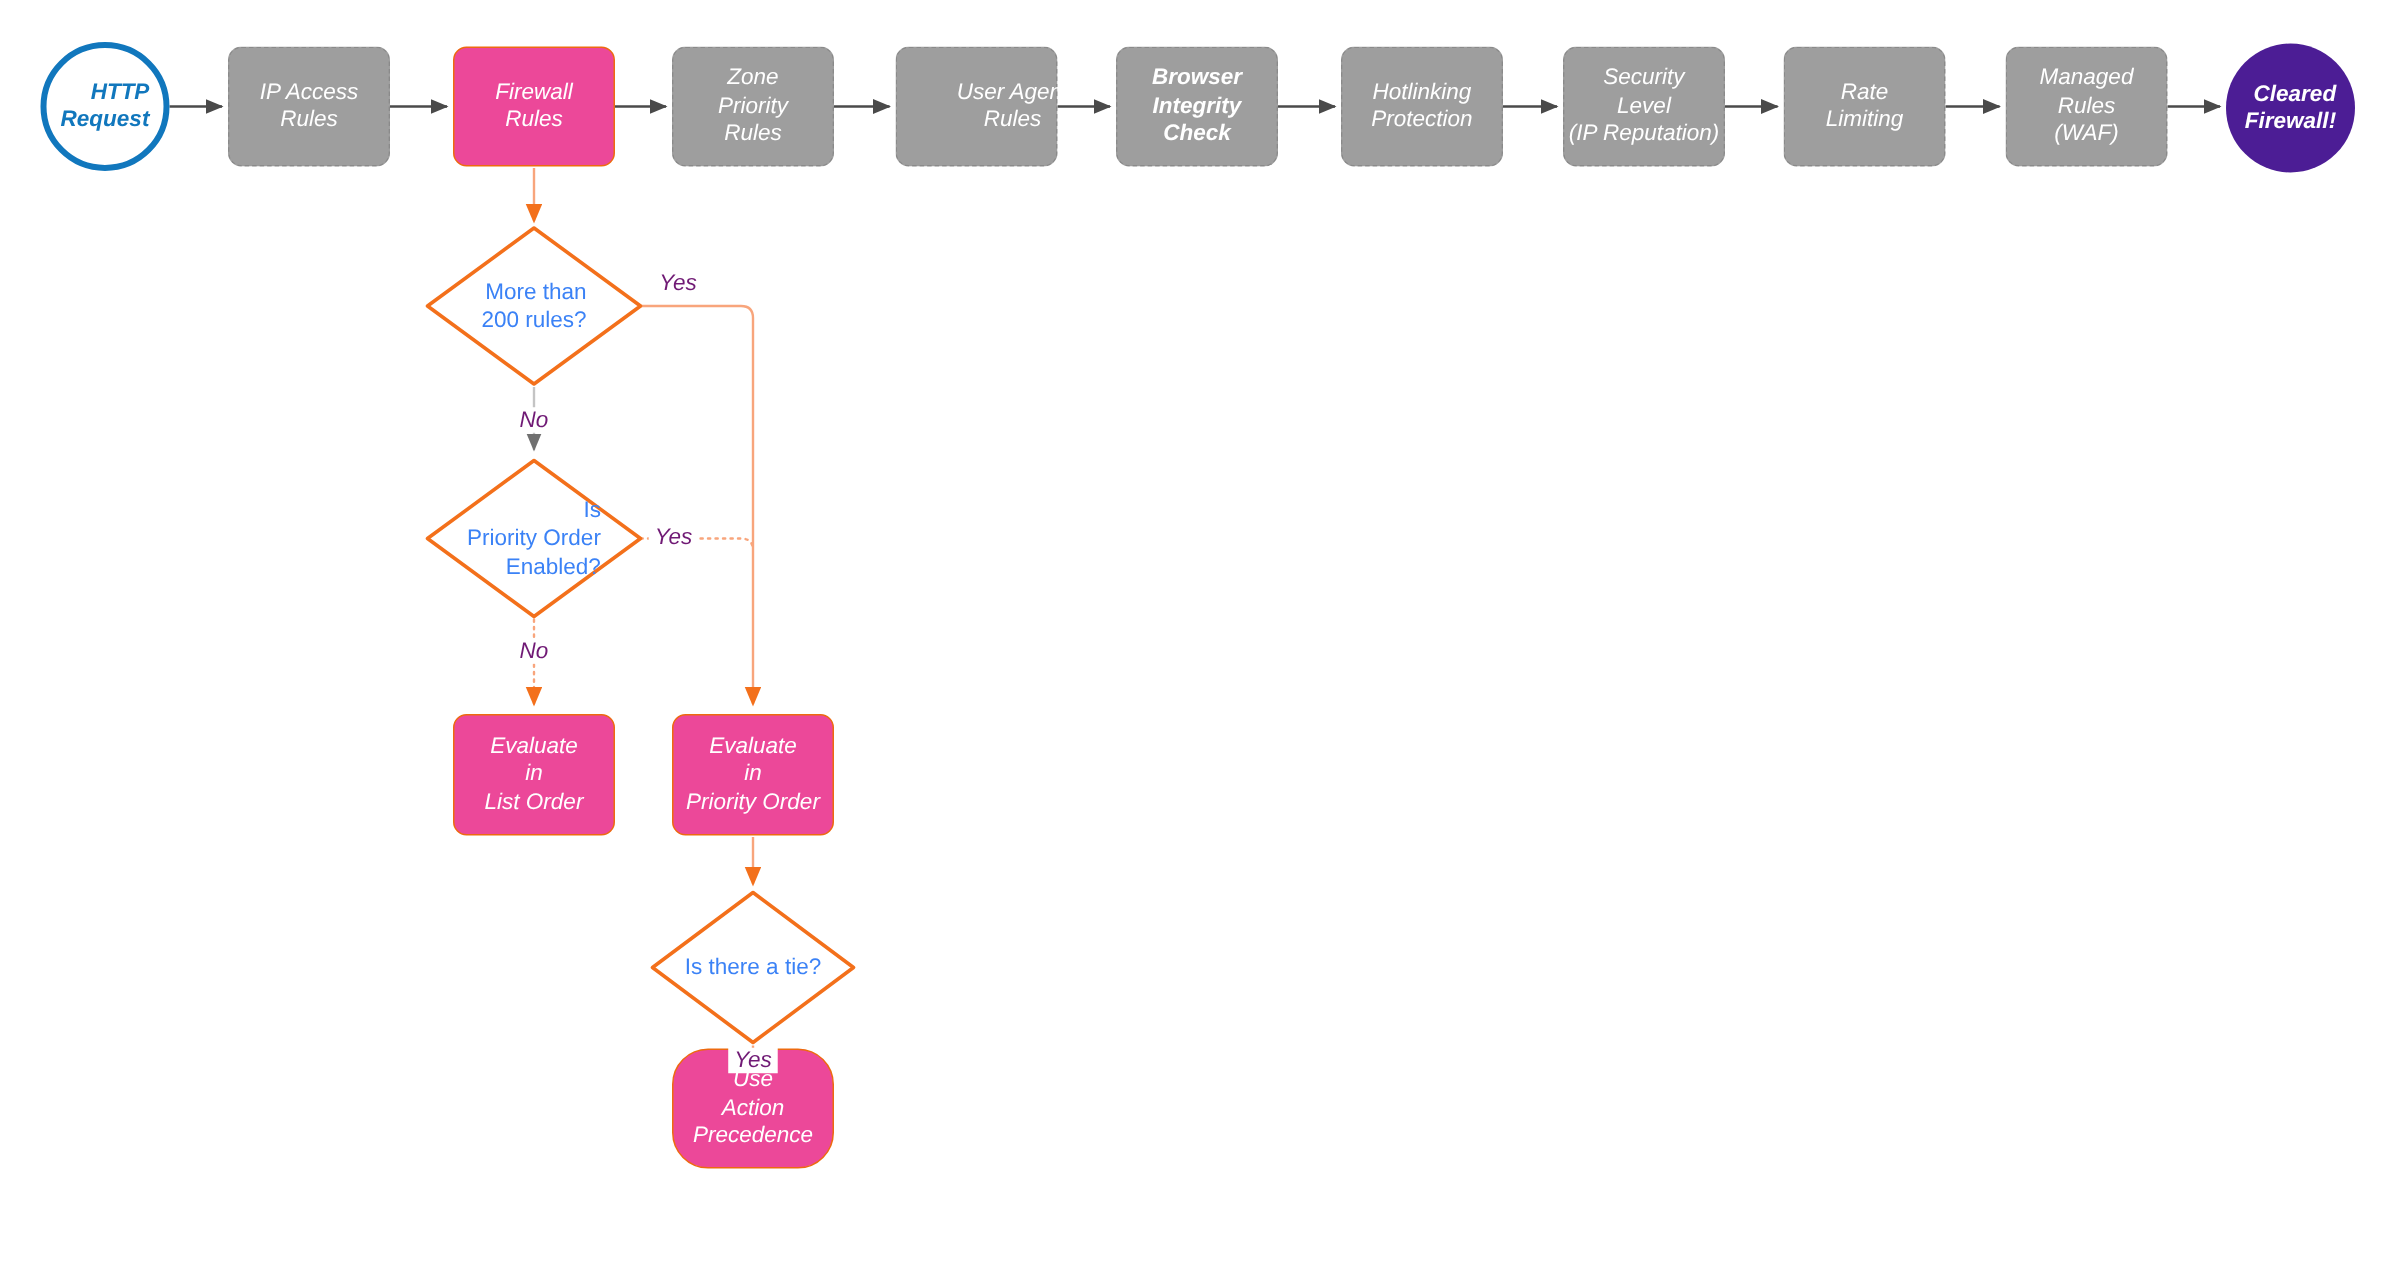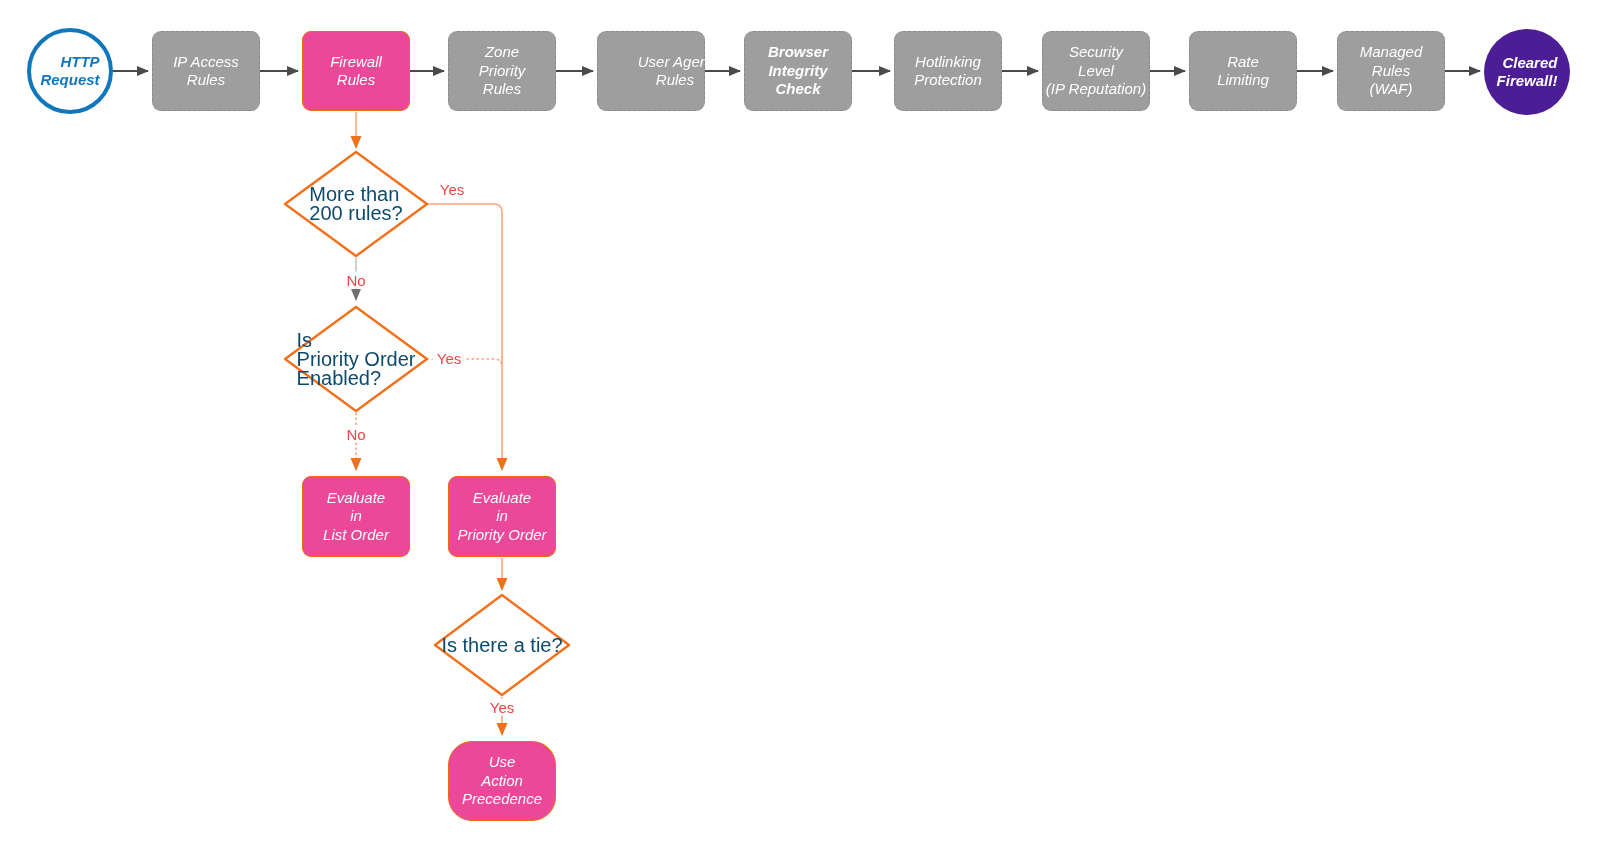--- a/index.html
+++ b/index.html
@@ -10,24 +10,24 @@
   .node{position:absolute;display:flex;align-items:center;justify-content:center;
         text-align:center;box-sizing:border-box;}
   .pbox{width:108px;height:80px;border-radius:9px;}
   .gray{background:#9E9E9E;border:1px dashed #8A8A8A;color:#ffffff;}
   .orangebox{background:#ec4899;border:1px solid #ED6A10;color:#ffffff;}
   .lbl{font-style:italic;font-size:15px;line-height:18.5px;white-space:pre;}
   .circle{width:86px;height:86px;border-radius:50%;}
   .start{background:#ffffff;border:4px solid #1177BD;color:#1177BD;}
   .end{background:#4c1d95;border:none;color:#ffffff;text-align:right;}
   .circle .lbl{font-weight:bold;}
-  .dtext{position:absolute;transform:translate(-50%,-50%);font-size:20px;line-height:19px;
-         color:#0c4a6e;text-align:left;white-space:pre;}
-  .elabel{position:absolute;transform:translate(-50%,-50%);font-size:15px;
-          color:#ef4444;background:#ffffff;padding:0 4px;z-index:3;}
+  .dtext{position:absolute;transform:translate(-50%,-50%);font-size:15px;line-height:19px;
+         color:#3b82f6;text-align:right;white-space:pre;}
+  .elabel{position:absolute;transform:translate(-50%,-50%);font-size:15px;font-style:italic;
+          color:#701a75;background:#ffffff;padding:0 4px;z-index:3;}
 </style>
 </head>
 <body>
 
 <div class="canvas">
 
   <svg class="layer" viewBox="0 0 1600 858">
     <defs>
       <marker id="mdark" markerUnits="userSpaceOnUse" markerWidth="14" markerHeight="12" refX="11" refY="5" orient="auto">
           <path d="M0,0L12,5L0,10Z" fill="#4A4A4A"></path>
@@ -129,21 +129,21 @@
   <div class="node pbox orangebox" style="left:302px;top:476px;height:81px;">
     <span class="lbl">Evaluate
 in
 List Order</span>
   </div>
   <div class="node pbox orangebox" style="left:448px;top:476px;height:81px;">
     <span class="lbl">Evaluate
 in
 Priority Order</span>
   </div>
-  <div class="node pbox orangebox" style="left:448px;top:741px;border-radius:24px;">
+  <div class="node pbox orangebox" style="left:448px;top:699px;border-radius:24px;">
     <span class="lbl">Use
 Action
 Precedence</span>
   </div>
 
   <div class="elabel" style="left:452px;top:189px;">Yes</div>
   <div class="elabel" style="left:356px;top:280px;">No</div>
   <div class="elabel" style="left:449px;top:358px;">Yes</div>
   <div class="elabel" style="left:356px;top:434px;">No</div>
   <div class="elabel" style="left:502px;top:707px;">Yes</div>

